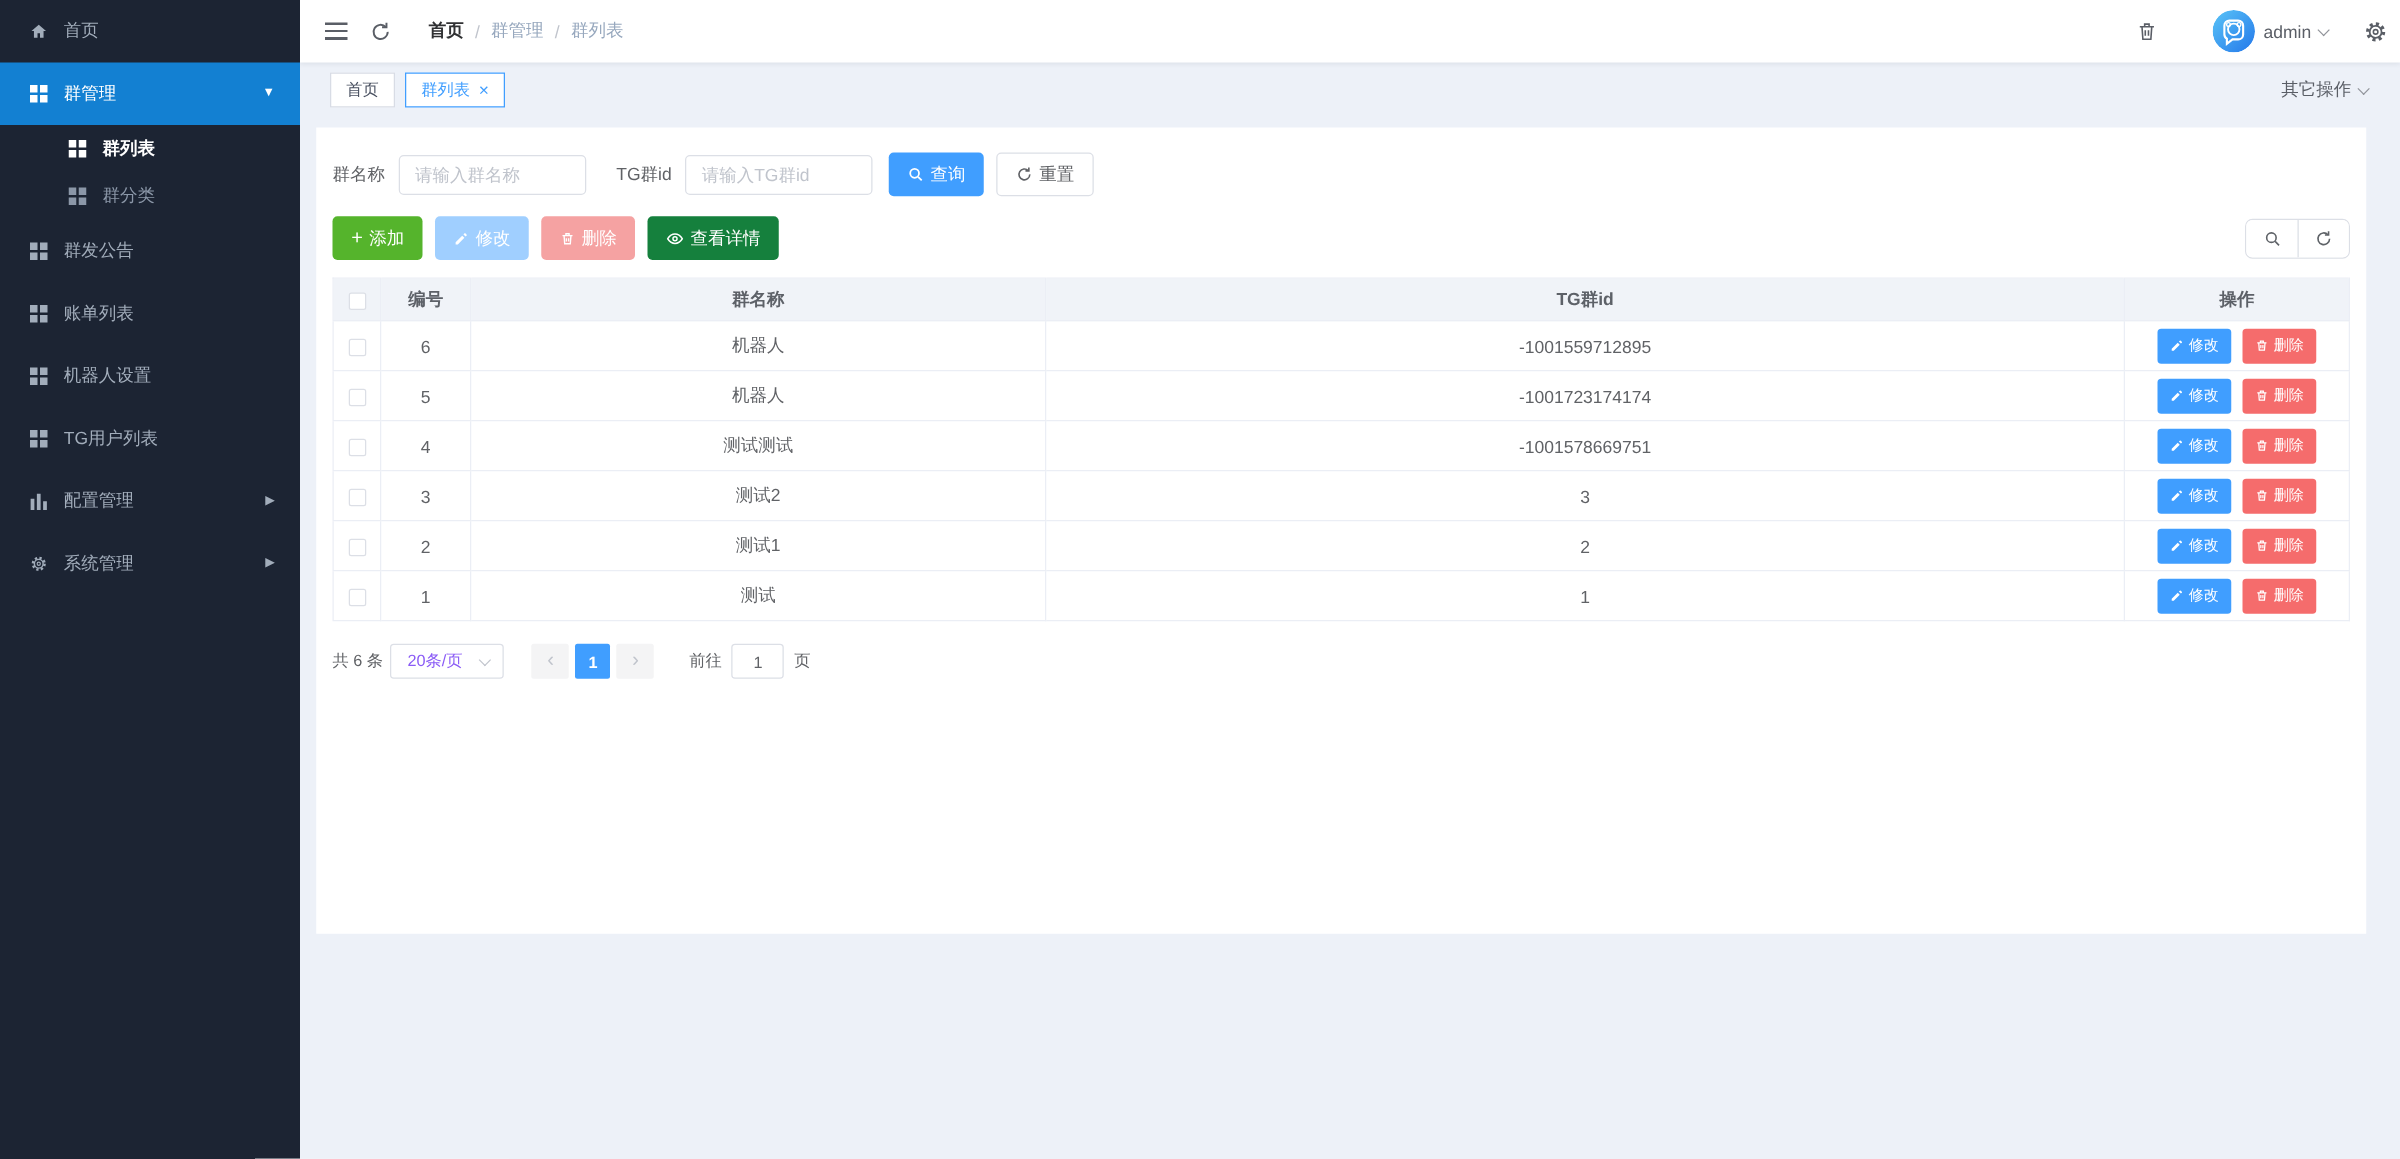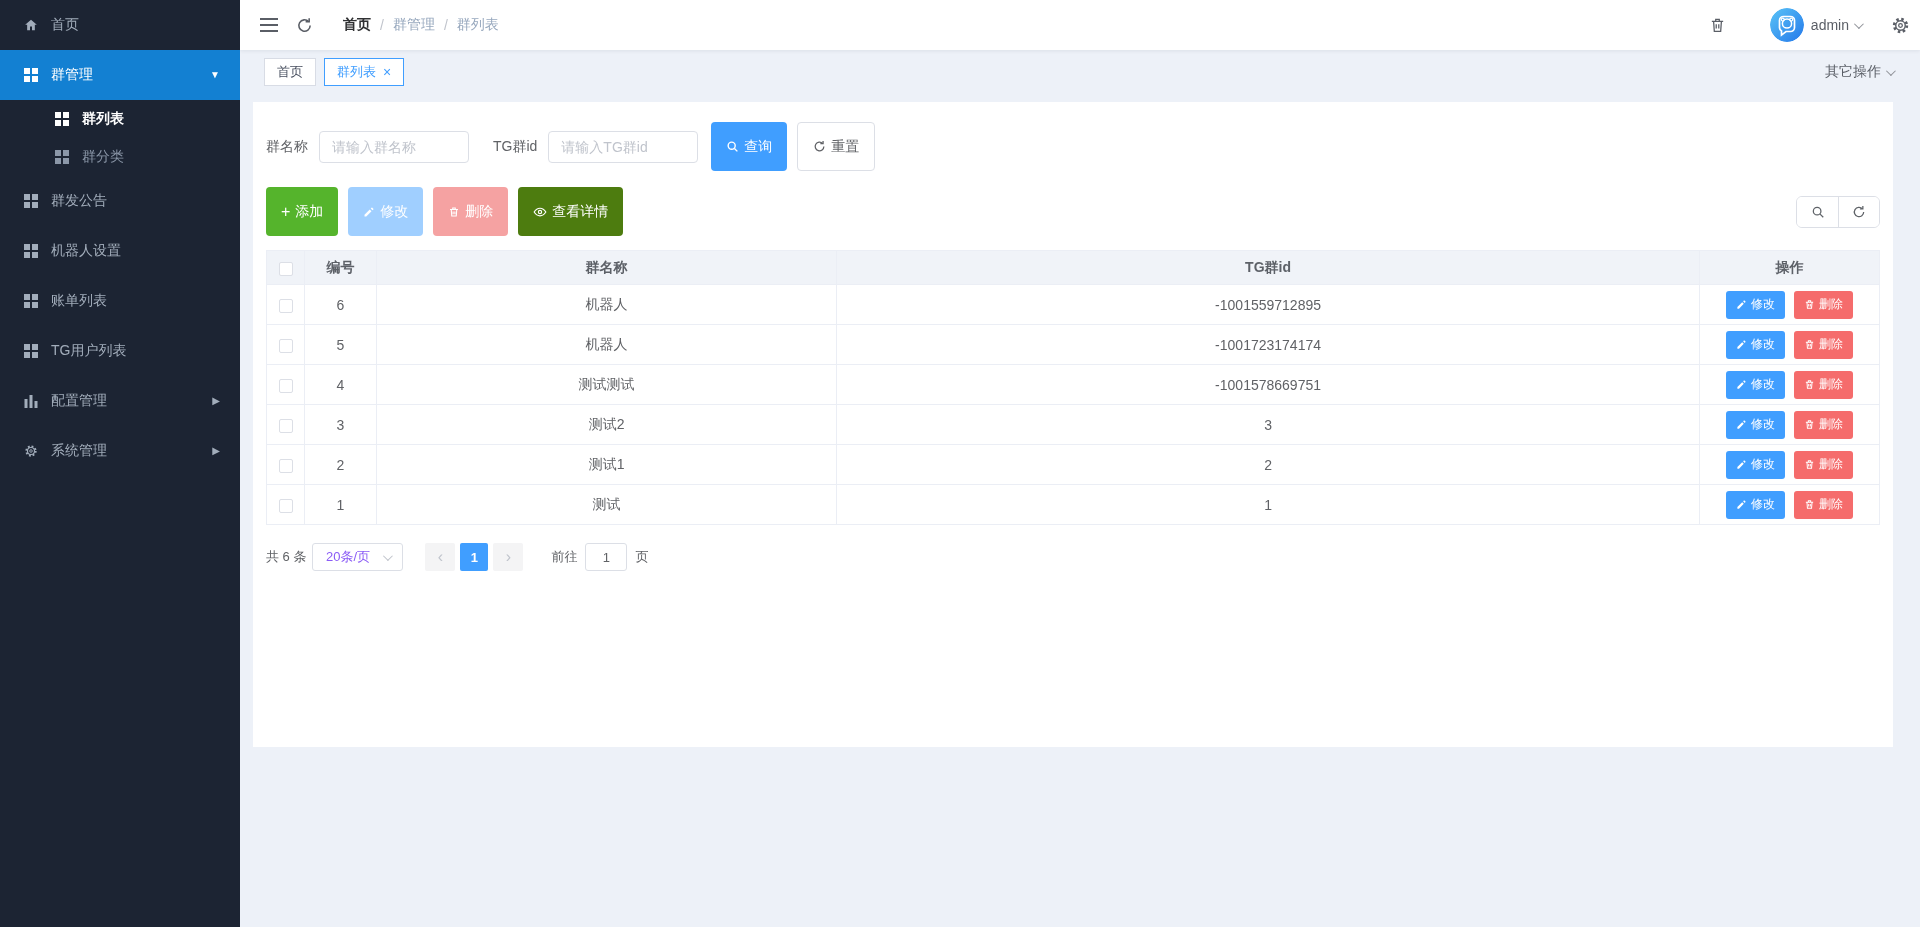--- a/index.html
+++ b/index.html
@@ -41,29 +41,29 @@
 
   
   .content{position:absolute;left:240px;top:94px;right:0;bottom:0;background:#edf1f8;padding:8px 27px 0 13px;}
   .card{background:#fff;height:645px;padding:20px 13px;}
 
   .search-row{display:flex;align-items:center;}
   .flabel{color:#606266;margin-right:11px;}
   .inp{width:150px;height:32px;border:1px solid #dcdfe6;border-radius:4px;padding:0 12px;font-size:14px;color:#606266;outline:none;font-family:inherit;}
   .inp::placeholder{color:#c0c4cc;}
   .ml24{margin-left:24px;}
-  .btn{display:inline-flex;align-items:center;justify-content:center;height:49px;padding:0 15px;border-radius:4px;font-size:14px;border:none;cursor:pointer;gap:5px;font-family:inherit;}
+  .btn{display:inline-flex;align-items:center;justify-content:center;height:35px;padding:0 15px;border-radius:4px;font-size:14px;border:none;cursor:pointer;gap:5px;font-family:inherit;}
   .btn svg{display:block;}
   .btn-primary{background:#409eff;color:#fff;margin-left:13px;}
   .btn-plain{background:#fff;border:1px solid #dcdfe6;color:#606266;margin-left:10px;}
   .btn-success{background:#55b42c;color:#fff;}
   .plus{font-size:16px;line-height:1;font-weight:400;}
   .btn-edit-dis{background:#a0cfff;color:#fff;cursor:not-allowed;}
   .btn-del-dis{background:#f5a2a2;color:#fff;cursor:not-allowed;}
-  .btn-info-dis{background:#4d7c0f;color:#fff;cursor:not-allowed;}
+  .btn-info-dis{background:#15803d;color:#fff;cursor:not-allowed;}
   .toolbar-row{display:flex;align-items:center;margin-top:16px;gap:10px;}
   .icon-group{margin-left:auto;display:flex;border:1px solid #dcdfe6;border-radius:6px;overflow:hidden;}
   .icon-btn{width:41px;height:30px;display:flex;align-items:center;justify-content:center;background:#fff;color:#5f6368;cursor:pointer;}
   .icon-btn + .icon-btn{border-left:1px solid #dcdfe6;}
 
   .tablewrap{margin-top:14px;}
   table{width:100%;border-collapse:collapse;font-size:14px;color:#606266;border:1px solid #ebeef5;}
   th{background:#f0f3f8;color:#5d6168;font-weight:700;height:34px;}
   th,td{border-right:1px solid #ebeef5;border-bottom:1px solid #ebeef5;text-align:center;}
   td{height:40px;}
@@ -120,27 +120,27 @@
   <div class="menu-item">
     <span class="icon14">
         <span class="i-grid"></span>
       </span>
     <span>群发公告</span>
   </div>
   <div class="menu-item">
     <span class="icon14">
         <span class="i-grid"></span>
       </span>
+    <span>账单列表</span>
+  </div>
+  <div class="menu-item">
+    <span class="icon14">
+        <span class="i-grid"></span>
+      </span>
     <span>机器人设置</span>
-  </div>
-  <div class="menu-item">
-    <span class="icon14">
-        <span class="i-grid"></span>
-      </span>
-    <span>账单列表</span>
   </div>
   <div class="menu-item">
     <span class="icon14">
         <span class="i-grid"></span>
       </span>
     <span>TG用户列表</span>
   </div>
   <div class="menu-item">
     <span class="icon14">
       <svg width="14" height="14" viewBox="0 0 14 14">

